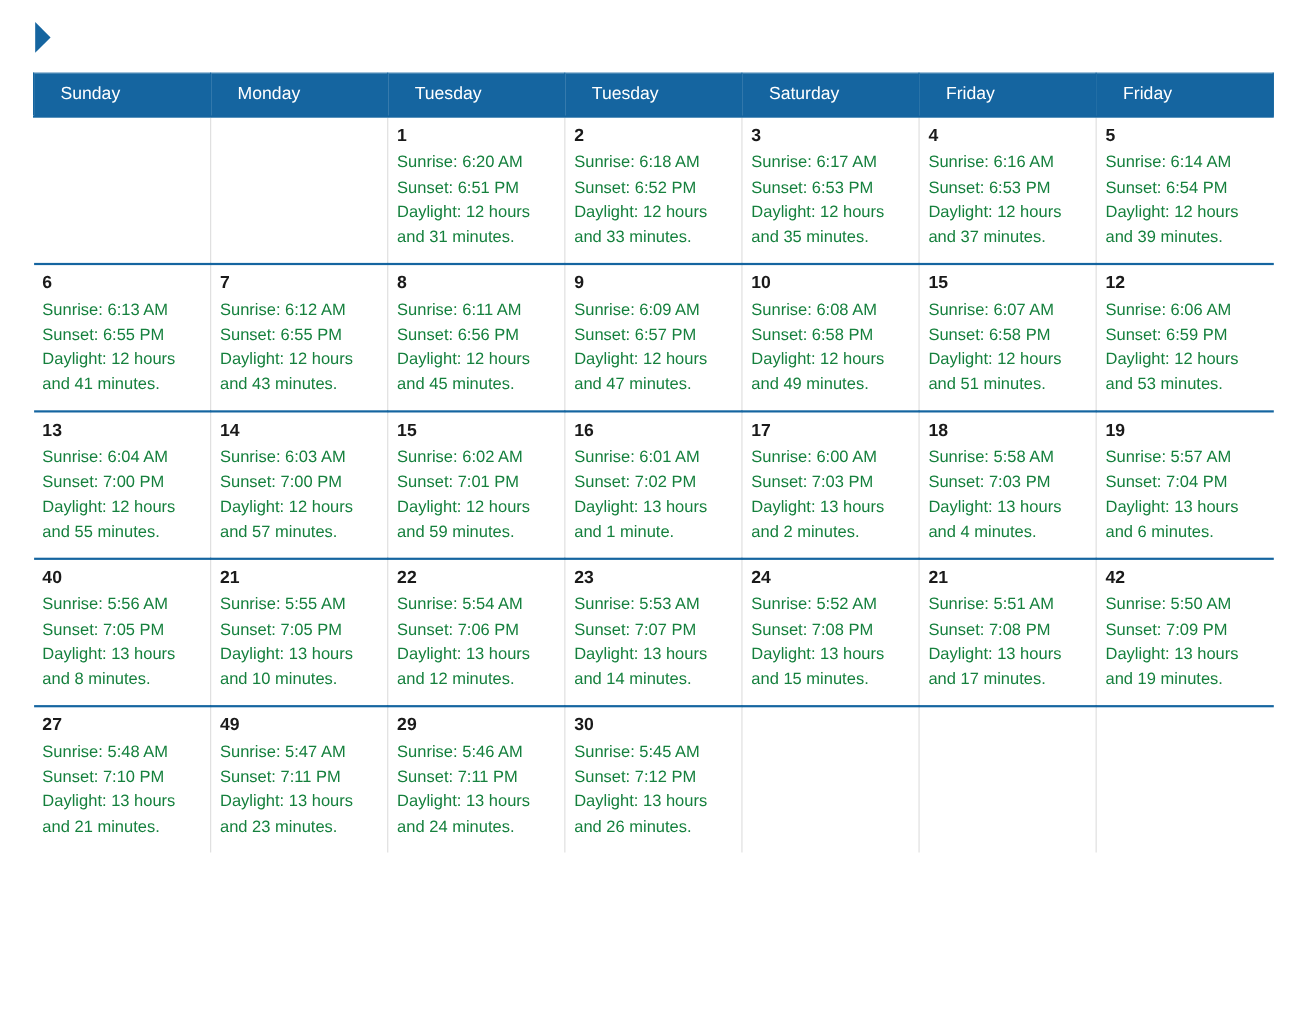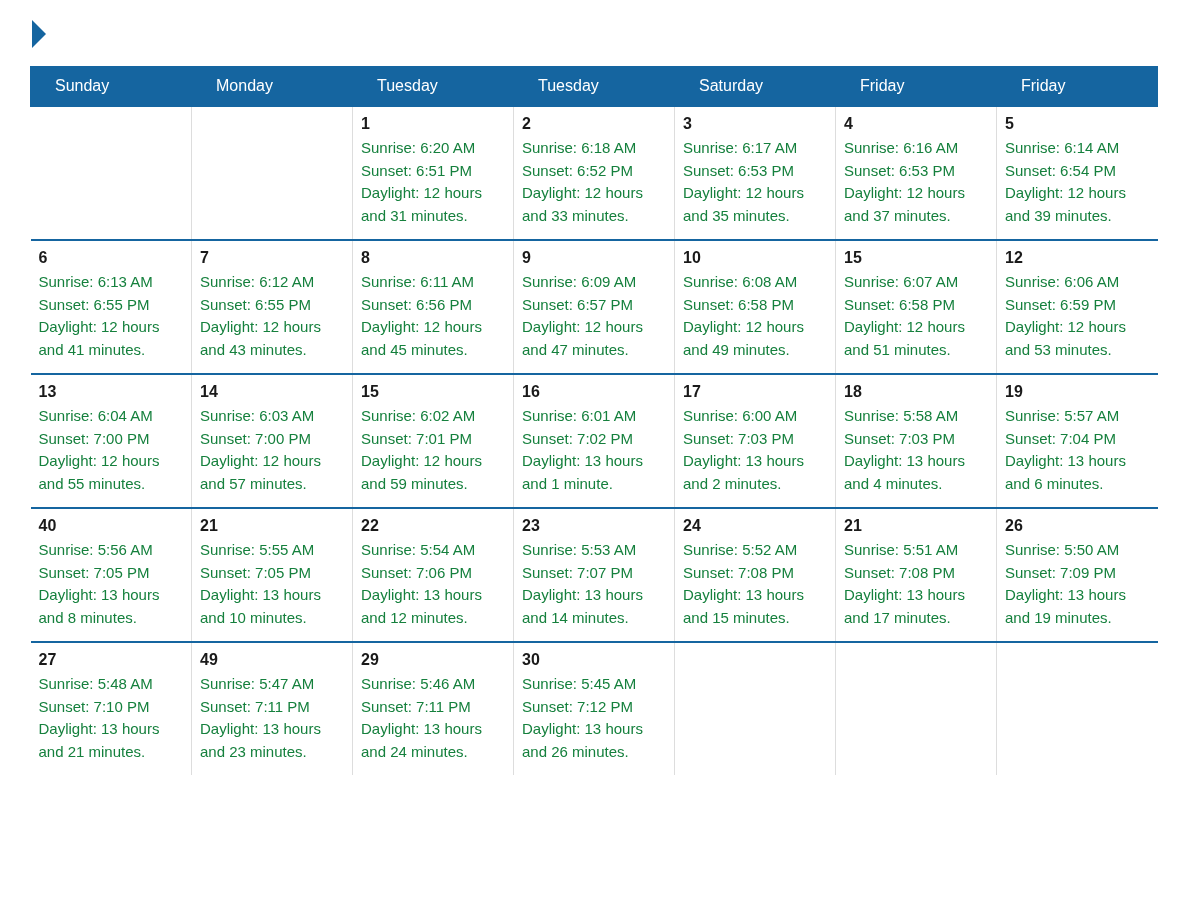--- a/index.html
+++ b/index.html
@@ -238,21 +238,21 @@
         </td>
         <td>
           <span class="day-number">24</span>
           <div class="day-info">Sunrise: 5:52 AM<br>Sunset: 7:08 PM<br>Daylight: 13 hours<br>and 15 minutes.</div>
         </td>
         <td>
           <span class="day-number">21</span>
           <div class="day-info">Sunrise: 5:51 AM<br>Sunset: 7:08 PM<br>Daylight: 13 hours<br>and 17 minutes.</div>
         </td>
         <td>
-          <span class="day-number">26</span>
+          <span class="day-number">42</span>
           <div class="day-info">Sunrise: 5:50 AM<br>Sunset: 7:09 PM<br>Daylight: 13 hours<br>and 19 minutes.</div>
         </td>
       </tr>
       <tr>
         <td>
           <span class="day-number">27</span>
           <div class="day-info">Sunrise: 5:48 AM<br>Sunset: 7:10 PM<br>Daylight: 13 hours<br>and 21 minutes.</div>
         </td>
         <td>
           <span class="day-number">49</span>

